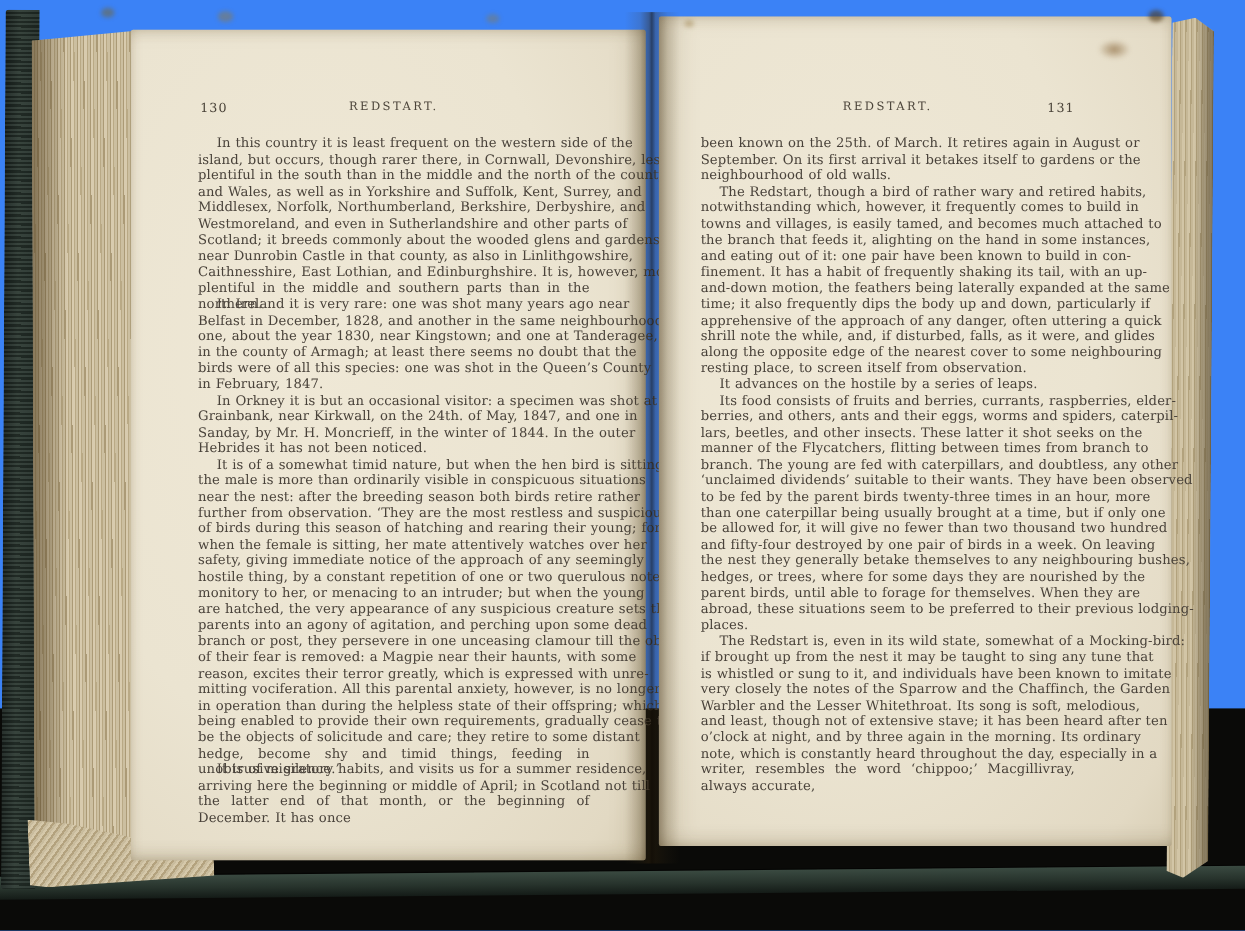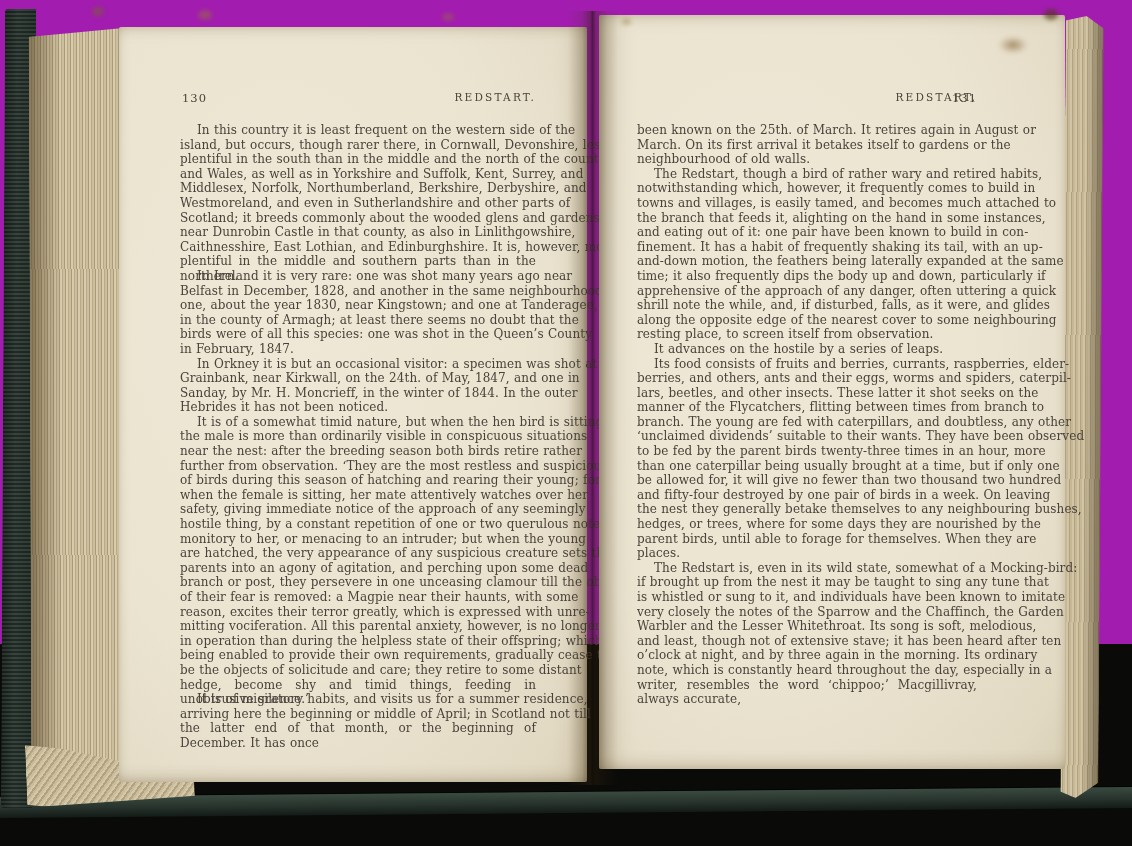--- a/index.html
+++ b/index.html
@@ -2,21 +2,21 @@
 <html style="--background: #0a0a08; --cover-green: #2d3a33; --page-cream: #ebe4d1; --page-edge-tan: #c6b897; --ink: #49423a;"><head>
 <meta charset="utf-8">
 <style>
   html,body{margin:0;padding:0;}
   body{
     width:1132px;height:846px;
     background:#0a0a08;
     font-family:"DejaVu Serif","Liberation Serif",serif;
     overflow:hidden;
   }
-  .scene{position:relative;width:1132px;height:644px;background:#a21caf;}
+  .scene{position:relative;width:1132px;height:644px;background:#3b82f6;}
 
   
   .cover-left{
     position:absolute;left:3px;top:9px;width:31px;height:799px;
     background:
       repeating-linear-gradient(180deg, rgba(255,255,255,.05) 0 2px, rgba(0,0,0,.28) 2px 4px),
       linear-gradient(90deg,#1c2521,#2d3a33 40%,#24302a);
     border-radius:3px 0 0 3px;
     transform:rotate(.3deg);
   }
@@ -82,21 +82,21 @@
       rgba(70,55,25,.1) 78%,
       rgba(70,55,25,0) 100%);
     pointer-events:none;
   }
 
   
   .page-header{position:absolute;height:16px;color:#4a4339;}
   .page-left .page-header{top:64px;left:61px;width:356px;}
   .page-right .page-header{top:76px;left:38px;width:340px;}
   .running-title{
-    position:absolute;left:0;right:0;text-align:right;
+    position:absolute;left:0;right:0;text-align:center;
     font-size:10.5px;letter-spacing:2.2px;
   }
   .pagenum{position:absolute;font-size:11.5px;letter-spacing:1px;}
   .pagenum-left{left:2px;}
   .pagenum-right{right:0px;}
 
   .page-body{position:absolute;color:#49423a;}
   .page-left .page-body{top:96px;left:61px;width:356px;}
   .page-right .page-body{top:108px;left:38px;width:340px;}
   .para{margin:0;}
@@ -191,21 +191,21 @@
   </section>
 
   <section class="page page-right">
     <header class="page-header">
       <span class="running-title">REDSTART.</span>
       <span class="pagenum pagenum-right">131</span>
     </header>
     <div class="page-body">
         <div class="para">
           <div class="line">been known on the 25th. of March. It retires again in August or</div>
-          <div class="line">March. On its first arrival it betakes itself to gardens or the</div>
+          <div class="line">September. On its first arrival it betakes itself to gardens or the</div>
           <div class="line last">neighbourhood of old walls.</div>
         </div>
         <div class="para">
           <div class="line first">The Redstart, though a bird of rather wary and retired habits,</div>
           <div class="line">notwithstanding which, however, it frequently comes to build in</div>
           <div class="line">towns and villages, is easily tamed, and becomes much attached to</div>
           <div class="line">the branch that feeds it, alighting on the hand in some instances,</div>
           <div class="line">and eating out of it: one pair have been known to build in con-</div>
           <div class="line">finement. It has a habit of frequently shaking its tail, with an up-</div>
           <div class="line">and-down motion, the feathers being laterally expanded at the same</div>
@@ -225,20 +225,21 @@
           <div class="line">manner of the Flycatchers, flitting between times from branch to</div>
           <div class="line">branch. The young are fed with caterpillars, and doubtless, any other</div>
           <div class="line">‘unclaimed dividends’ suitable to their wants. They have been observed</div>
           <div class="line">to be fed by the parent birds twenty-three times in an hour, more</div>
           <div class="line">than one caterpillar being usually brought at a time, but if only one</div>
           <div class="line">be allowed for, it will give no fewer than two thousand two hundred</div>
           <div class="line">and fifty-four destroyed by one pair of birds in a week. On leaving</div>
           <div class="line">the nest they generally betake themselves to any neighbouring bushes,</div>
           <div class="line">hedges, or trees, where for some days they are nourished by the</div>
           <div class="line">parent birds, until able to forage for themselves. When they are</div>
+          <div class="line">abroad, these situations seem to be preferred to their previous lodging-</div>
           <div class="line last">places.</div>
         </div>
         <div class="para">
           <div class="line first">The Redstart is, even in its wild state, somewhat of a Mocking-bird:</div>
           <div class="line">if brought up from the nest it may be taught to sing any tune that</div>
           <div class="line">is whistled or sung to it, and individuals have been known to imitate</div>
           <div class="line">very closely the notes of the Sparrow and the Chaffinch, the Garden</div>
           <div class="line">Warbler and the Lesser Whitethroat. Its song is soft, melodious,</div>
           <div class="line">and least, though not of extensive stave; it has been heard after ten</div>
           <div class="line">o’clock at night, and by three again in the morning. Its ordinary</div>

